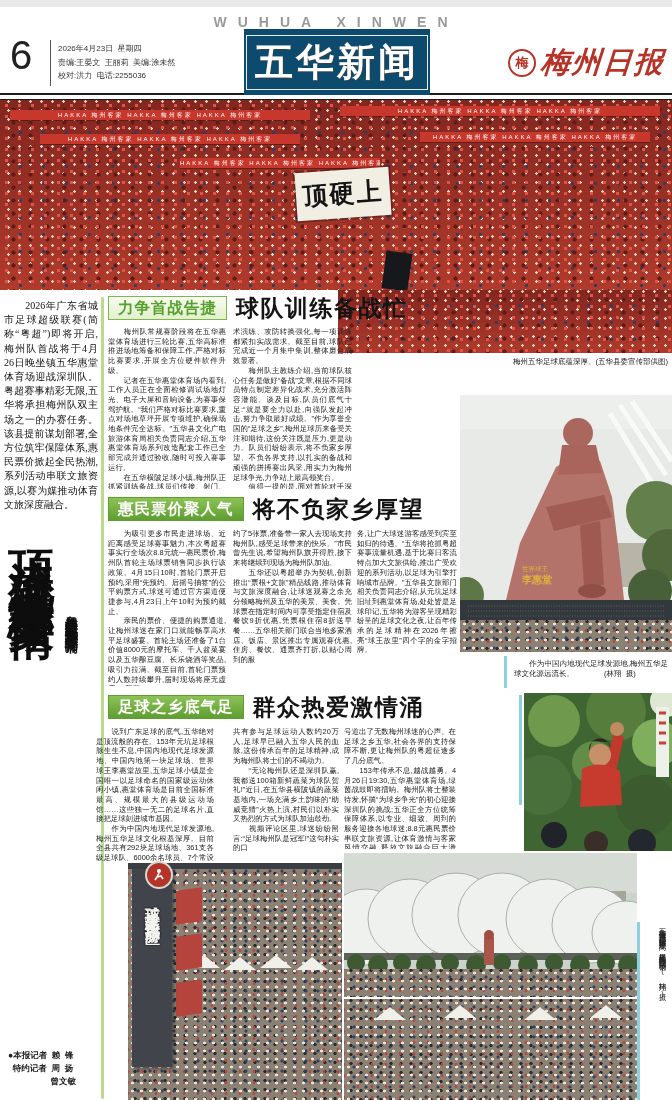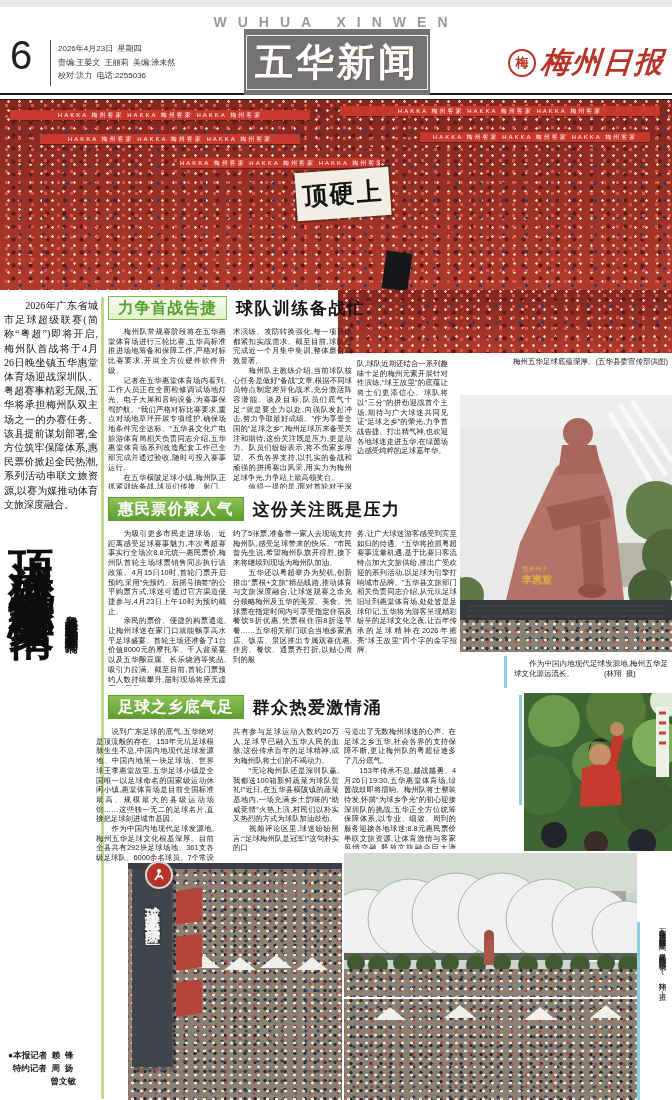--- a/index.html
+++ b/index.html
@@ -7,21 +7,21 @@
         font-family:"Liberation Sans",sans-serif;color:#1a1a1a;overflow:hidden;}
   .abs{position:absolute;}
 
   
   .wuhua-en{left:0;top:7px;width:100%;text-align:center;font-size:14px;font-weight:bold;
             letter-spacing:11px;color:#9a9a9a;}
   .pagenum{left:10px;top:28px;font-size:40px;font-weight:500;color:#222;line-height:1;}
   .hdr-div{left:50px;top:33px;width:1px;height:46px;background:#555;}
   .hdr-info{left:58px;top:35px;font-size:8px;line-height:13.5px;color:#333;white-space:pre-wrap;}
   .rules{left:0;top:86px;width:672px;height:4px;border-top:2.5px solid #1c1c1c;border-bottom:1.5px solid #1c1c1c;}
-  .masthead{left:244px;top:22px;width:186px;height:66px;background:#737373;display:flex;
+  .masthead{left:244px;top:22px;width:186px;height:66px;background:#0c4a6e;display:flex;
             align-items:center;justify-content:center;z-index:3;}
   .masthead-inner{border:1.5px solid rgba(255,255,255,.9);padding:1px 8px;color:#fff;
             font-weight:900;font-size:38px;letter-spacing:3px;font-family:"Liberation Serif",serif;
             text-shadow:1px 1px 0 rgba(120,50,20,.35);white-space:nowrap;}
   .paperlogo{left:508px;top:36px;display:flex;align-items:center;gap:5px;}
   .logo-mark{width:24px;height:24px;border:2px solid #b63328;border-radius:50%;color:#b63328;
              font-size:13px;font-weight:bold;display:flex;align-items:center;justify-content:center;
              font-family:"Liberation Serif",serif;}
   .logo-text{color:#b63328;font-size:29px;font-weight:bold;font-style:italic;letter-spacing:2px;
              font-family:"Liberation Serif",serif;transform:skewX(-4deg);}
@@ -61,21 +61,21 @@
         color:#0d0d0d;line-height:1.1;}
   .vh-sub{left:62px;top:598px;height:280px;writing-mode:vertical-rl;text-orientation:upright;
         font-size:13px;font-weight:bold;letter-spacing:1.5px;color:#111;}
   .credits{left:8px;top:1042px;font-size:8.5px;line-height:13px;color:#222;font-weight:bold;white-space:pre-wrap;}
 
   .headrow{display:flex;align-items:center;height:24px;}
   .kicker{display:inline-block;height:22px;line-height:22px;padding:0 9px;font-weight:bold;
           font-size:15.5px;letter-spacing:1px;white-space:nowrap;}
   .kicker-outline{color:#56a02e;background:linear-gradient(#f7fbef,#e3f0cd);border:1.5px solid #7cb84e;}
   .kicker-solid{color:#fff;background:linear-gradient(#8cc255,#5f9e31);border:1.5px solid #5f9e31;}
-  .art-title{font-weight:bold;font-size:17px;color:#141414;letter-spacing:1.5px;margin-left:9px;white-space:nowrap;}
+  .art-title{font-weight:bold;font-size:23px;color:#141414;letter-spacing:1.5px;margin-left:9px;white-space:nowrap;}
 
   .body-text{font-size:7.4px;line-height:9.7px;text-align:justify;white-space:pre-wrap;
              color:#212121;overflow:hidden;}
   .caption{font-size:7.5px;line-height:10px;color:#222;white-space:pre-wrap;}
   .cap-right{text-align:right;}
   .cap-just{text-align:justify;}
   .bluebar{background:#8fd0e0;width:3px;}
   .v-caption{writing-mode:vertical-rl;text-orientation:upright;font-size:7.5px;line-height:13px;
              letter-spacing:1px;color:#222;}
 
@@ -134,25 +134,24 @@
   <div class="abs headrow" style="left:108px;top:289px;">
     <span class="kicker kicker-outline">力争首战告捷</span>
     <span class="art-title">球队训练备战忙</span>
   </div>
   <div class="abs body-text" style="left:108px;top:320px;width:118px;height:162px;">　　梅州队常规赛阶段将在五华惠堂体育场进行三轮比赛,五华高标准推进场地筹备和保障工作,严格对标比赛要求,开展全方位硬件软件升级。
 　　记者在五华惠堂体育场内看到,工作人员正在全面检修调试场地灯光、电子大屏和音响设备,为赛事保驾护航。“我们严格对标比赛要求,重点对场地草坪开展专项维护,确保场地条件完全达标。”五华县文化广电旅游体育局相关负责同志介绍,五华惠堂体育场系列改造配套工作已全部完成并通过验收,随时可投入赛事运行。
 　　在五华横陂足球小镇,梅州队正抓紧训练备战,球员们传接、射门、防守,每一个动作都精准有力,体能储备、技</div>
   <div class="abs body-text" style="left:233px;top:320px;width:119px;height:162px;">术演练、攻防转换强化,每一项训练都紧扣实战需求。截至目前,球队已完成近一个月集中集训,整体磨合成效显著。
 　　梅州队主教练介绍,当前球队核心任务是做好“备战”文章,根据不同球员特点制定差异化战术,充分激活阵容潜能。谈及目标,队员们底气十足:“就是要全力以赴,向强队发起冲击,努力争取最好成绩。”作为享誉全国的“足球之乡”,梅州足球历来备受关注和期待,这份关注既是压力,更是动力。队员们纷纷表示,将不负家乡厚望、不负各界支持,以扎实的备战和顽强的拼搏赛出风采,用实力为梅州足球争光,力争站上最高领奖台。
 　　值得一提的是,面对首轮对手深圳</div>
-  <div class="abs body-text" style="left:357px;top:352px;width:91px;height:130px;">队,球队近期还结合一系列趣味十足的梅州元素开展针对性演练,“球王故里”的底蕴让将士们更添信心。球队将以“三分”的拼劲迎战首个主场,期待与广大球迷共同见证“足球之乡”的荣光,力争首战告捷、打出精气神,也欢迎各地球迷走进五华,在绿茵场边感受纯粹的足球嘉年华。</div>
 
   <div class="abs headrow" style="left:108px;top:490px;justify-content:space-between;">
     <span class="kicker kicker-solid">惠民票价聚人气</span>
-    <span class="art-title">这份关注既是压力</span>
+    <span class="art-title">将不负家乡厚望</span>
   </div>
   <div class="abs body-text" style="left:108px;top:522px;width:118px;height:157px;">　　为吸引更多市民走进球场、近距离感受足球赛事魅力,本次粤超赛事实行全场次8.8元统一惠民票价,梅州队首轮主场球票销售同步执行该政策。4月15日10时,首轮门票开启预约,采用“先预约、后摇号抽签”的公平购票方式,球迷可通过官方渠道便捷参与,4月23日上午10时为预约截止。
 　　亲民的票价、便捷的购票通道,让梅州球迷在家门口就能畅享高水平足球盛宴。首轮主场还准备了1台价值8000元的摩托车、千人盆菜宴以及五华酿豆腐、长乐烧酒等奖品,吸引力拉满。截至目前,首轮门票预约人数持续攀升,届时现场将座无虚席。“我预</div>
   <div class="abs body-text" style="left:233px;top:522px;width:119px;height:157px;">约了5张票,准备带一家人去现场支持梅州队,感受足球带来的快乐。”市民曾先生说,希望梅州队旗开得胜,接下来将继续到现场为梅州队加油。
 　　五华还以粤超举办为契机,创新推出“票根+文旅”精品线路,推动体育与文旅深度融合,让球迷观赛之余充分领略梅州及五华的美景、美食。凭球票在指定时间内可享受指定住宿及餐饮9折优惠,凭票根住宿8折送早餐……五华相关部门联合当地多家酒店、饭店、景区推出专属观赛优惠,住房、餐饮、通票齐打折,以贴心周到的服</div>
   <div class="abs body-text" style="left:357px;top:522px;width:100px;height:157px;">务,让广大球迷游客感受到宾至如归的待遇。“五华将抢抓粤超赛事流量机遇,基于比赛日客流特点加大文旅供给,推出广受欢迎的系列活动,以足球为引擎打响城市品牌。”五华县文旅部门相关负责同志介绍,从元坑足球旧址到惠堂体育场,处处皆是足球印记,五华将为游客呈现精彩纷呈的足球文化之夜,让百年传承的足球精神在2026年擦亮“球王故里”四个字的金字招牌。</div>
 
   <div class="abs" style="left:460px;top:388px;width:212px;height:257px;">
     <svg width="212" height="257" viewBox="0 0 212 257">
       <rect width="212" height="257" fill="#e7eae7"></rect>

